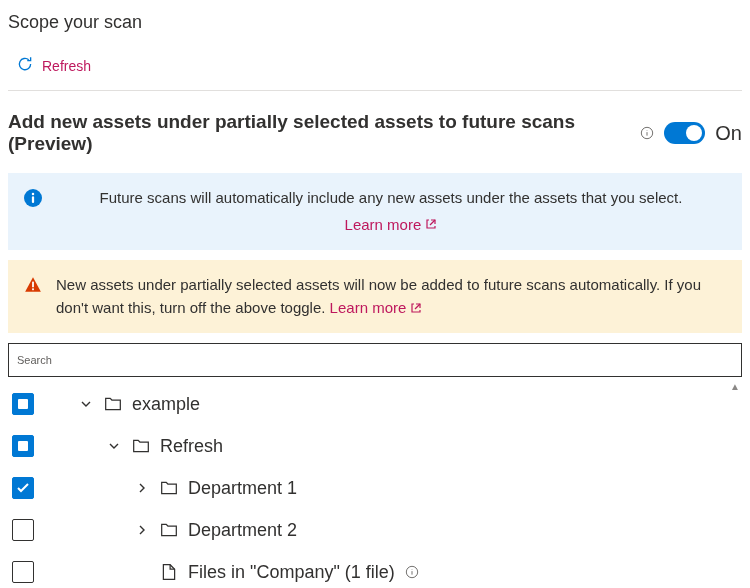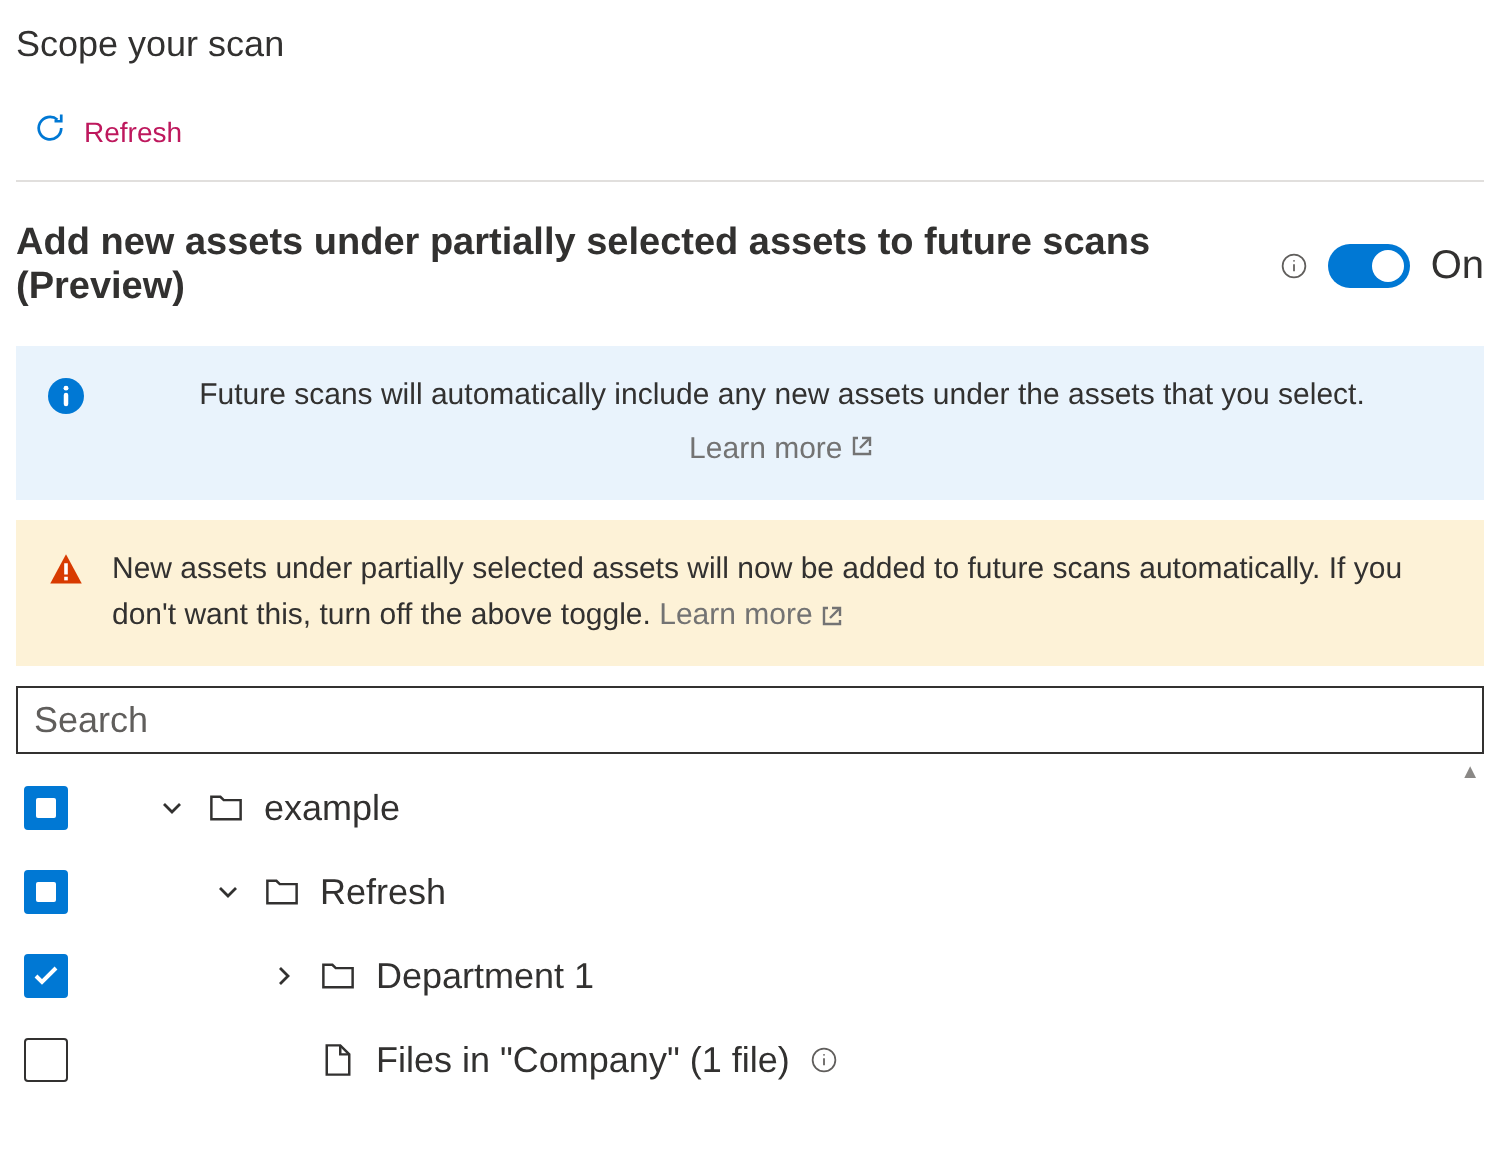--- a/index.html
+++ b/index.html
@@ -68,36 +68,36 @@
     display: flex;
     gap: 14px;
     align-items: flex-start;
     margin-bottom: 10px;
   }
   .banner-info { background: #e9f3fc; text-align: center; }
   .banner-warn { background: #fdf2d7; justify-content: center; }
   .banner-icon { flex: 0 0 auto; margin-top: 2px; }
   .banner-body { flex: 1; line-height: 1.5; font-size: 15px; }
   .link {
-    color: #737373;
+    color: #be185d;
     text-decoration: none;
     display: inline-flex;
     align-items: center;
     gap: 4px;
     cursor: pointer;
   }
   .link .ext { width: 12px; height: 12px; }
   .banner-info .link { display: block; margin-top: 4px; }
   .search-box {
     width: 100%;
     height: 34px;
     border: 1px solid #323130;
     padding: 0 8px;
     font: inherit;
-    font-size: 18px;
+    font-size: 11px;
   }
   .search-box::placeholder { color: #605e5c; }
   .tree-wrap {
     border-top: none;
     margin-top: 6px;
     position: relative;
   }
   .tree {
     overflow: auto;
     max-height: 220px;
@@ -277,20 +277,35 @@
           <span class="node-icon">
             <svg width="18" height="18" viewBox="0 0 16 16" fill="none" stroke="currentColor" stroke-width="1.1">
               <path d="M1.5 3h4l1.5 1.5h7.5v8.5h-13z"></path>
             </svg>
           </span>
           <span class="node-label">Department 1</span>
         </div>
         <div class="row">
           <span class="chk "></span>
           <span class="indent" style="width: 80px;"></span>
+          <span class="caret">
+            <svg width="12" height="12" viewBox="0 0 12 12" fill="none" stroke="currentColor" stroke-width="1.4">
+              <path d="M4 2l4 4-4 4"></path>
+            </svg>
+          </span>
+          <span class="node-icon">
+            <svg width="18" height="18" viewBox="0 0 16 16" fill="none" stroke="currentColor" stroke-width="1.1">
+              <path d="M1.5 3h4l1.5 1.5h7.5v8.5h-13z"></path>
+            </svg>
+          </span>
+          <span class="node-label">Department 2</span>
+        </div>
+        <div class="row">
+          <span class="chk "></span>
+          <span class="indent" style="width: 80px;"></span>
           <span class="caret none"></span>
           <span class="node-icon">
             <svg width="18" height="18" viewBox="0 0 16 16" fill="none" stroke="currentColor" stroke-width="1.1">
               <path d="M3 1.5h6L13 5.5v9H3z"></path>
               <path d="M9 1.5V5.5h4"></path>
             </svg>
           </span>
           <span class="node-label">Files in "Company" (1 file)</span>
           <span style="display: inline-flex;">
             <svg width="14" height="14" viewBox="0 0 16 16" fill="none" stroke="#605e5c" stroke-width="1">

